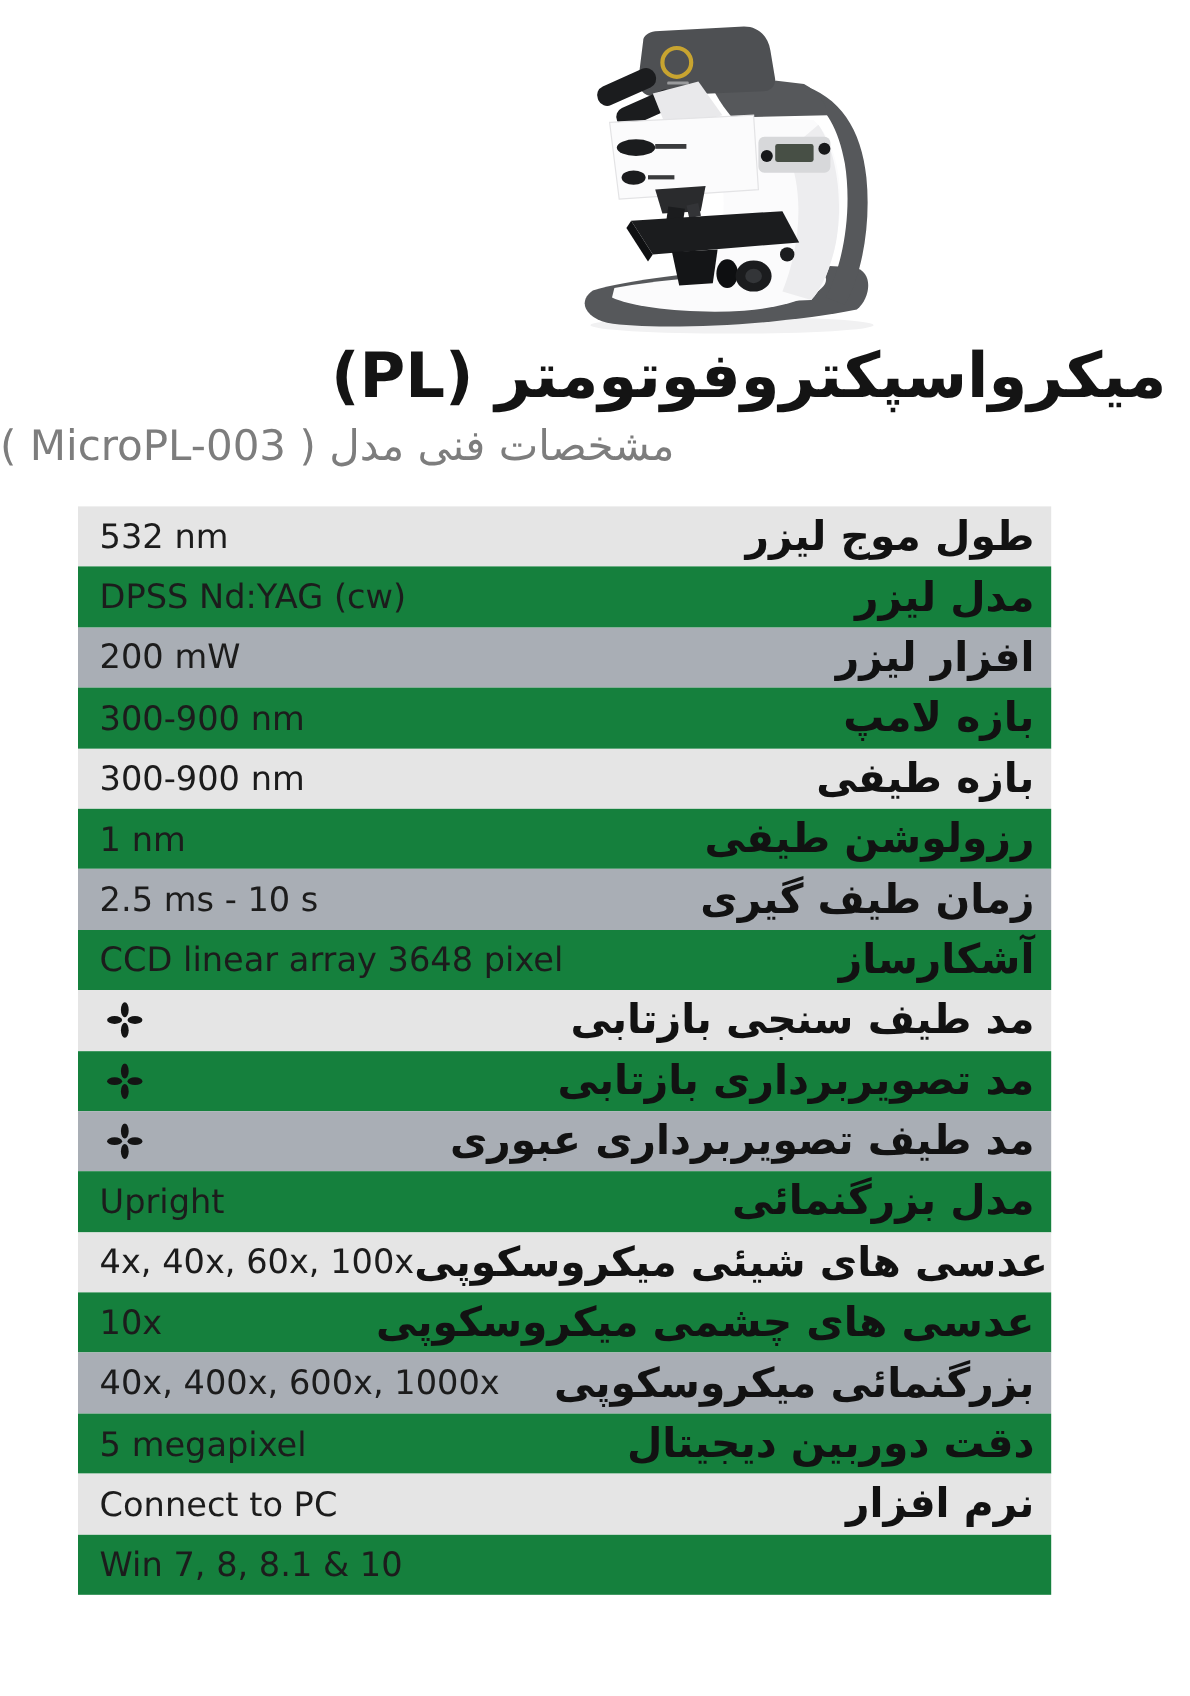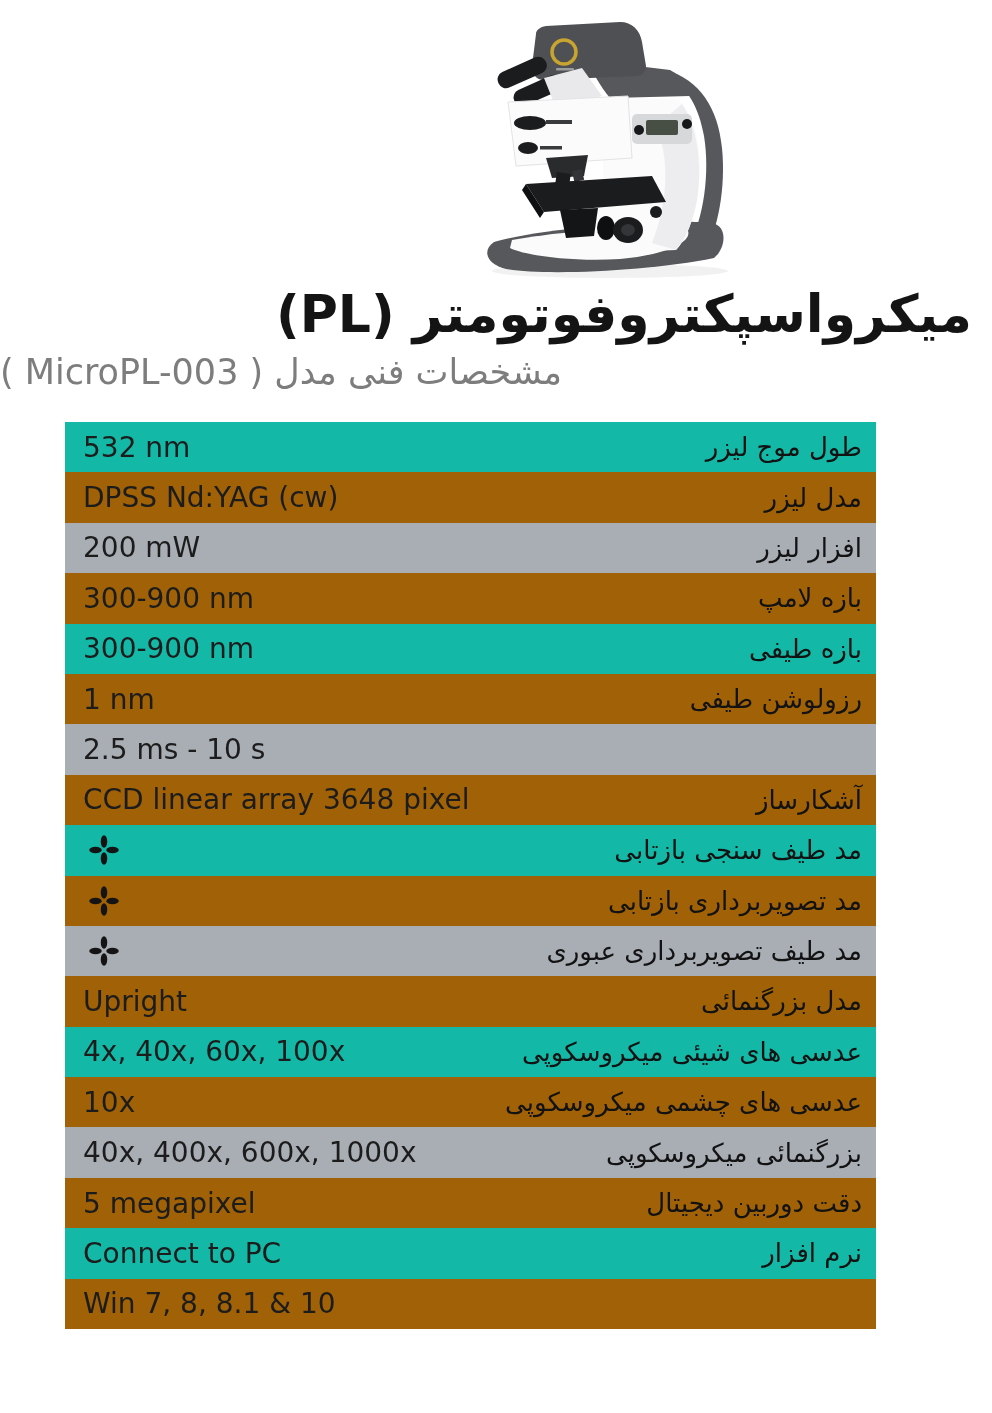--- a/index.html
+++ b/index.html
@@ -15,25 +15,25 @@
   }
   .subtitle{
     position:absolute;top:350px;left:0;width:960px;text-align:left;direction:rtl;
     font-size:35px;line-height:44px;color:#7d7d7d;
   }
   .spec-table{position:absolute;left:65px;top:422px;width:811px;}
   .row{
     height:50.4px;display:flex;align-items:center;justify-content:space-between;
     padding:0 14px 0 18px;box-sizing:border-box;
   }
-  .bg-salmon{background:#14b8a6;}
+  .bg-salmon{background:#e5e5e5;}
   .bg-gray{background:#A9AEB5;}
-  .bg-white{background:#a16207;gap:48px;}
+  .bg-white{background:#15803d;gap:48px;}
   .value{font-size:28px;color:#1c1c1c;white-space:nowrap;}
-  .label{font-size:26px;font-weight:400;color:#121212;direction:rtl;white-space:nowrap;}
+  .label{font-size:34px;font-weight:700;color:#121212;direction:rtl;white-space:nowrap;}
   .petal-icon{width:30px;height:30px;display:block;margin-left:6px;}
 </style>
 </head>
 <body>
 
 <div class="page">
 
   <div class="micro-wrap">
     <svg viewBox="0 0 300 275">
 
@@ -111,20 +111,21 @@
       <div class="row bg-salmon">
         <div class="value">300-900 nm</div>
         <div class="label">بازه طیفی</div>
       </div>
       <div class="row bg-white">
         <div class="value">1 nm</div>
         <div class="label">رزولوشن طیفی</div>
       </div>
       <div class="row bg-gray">
         <div class="value">2.5 ms - 10 s</div>
+        <div class="label">زمان طیف گیری</div>
       </div>
       <div class="row bg-white">
         <div class="value">CCD linear array 3648 pixel</div>
         <div class="label">آشکارساز</div>
       </div>
       <div class="row bg-salmon">
         <div class="value">
           <svg class="petal-icon" viewBox="0 0 24 24">
     <g fill="#141414">
       <ellipse cx="12" cy="5.2" rx="2.6" ry="5"></ellipse>

